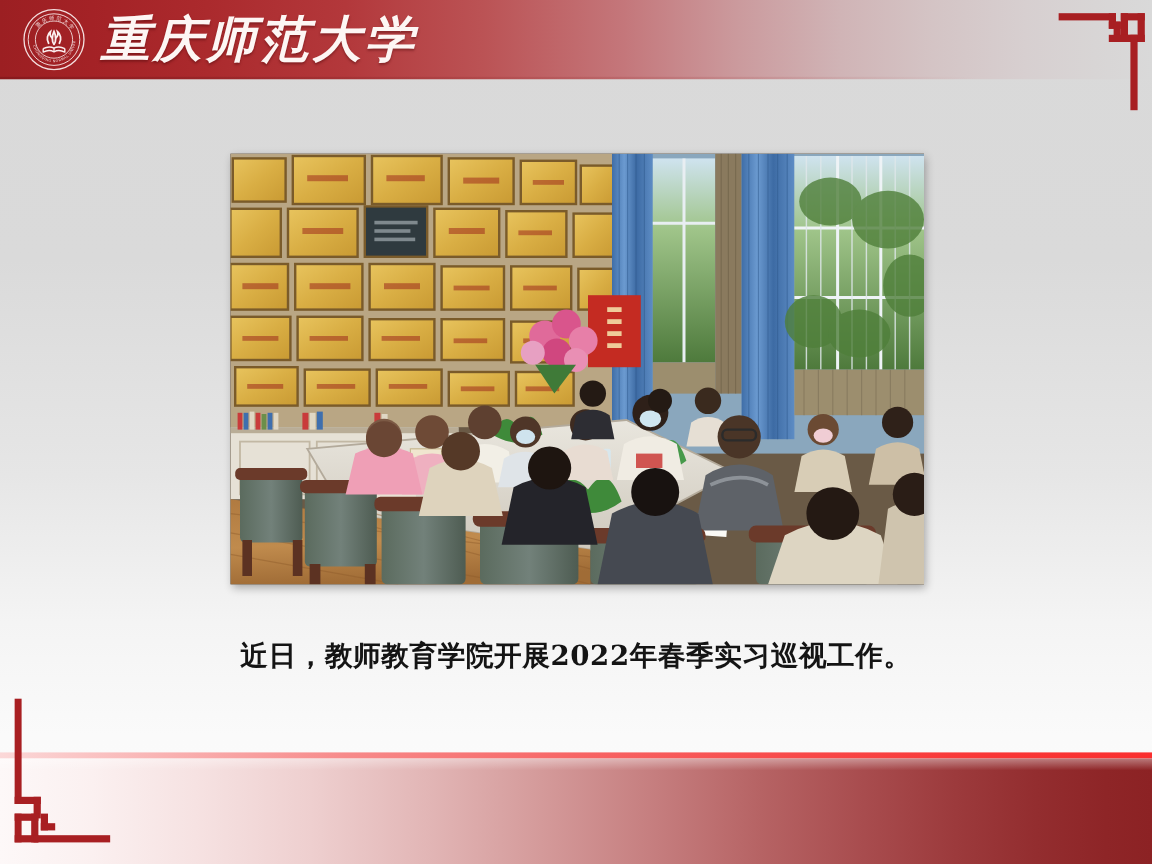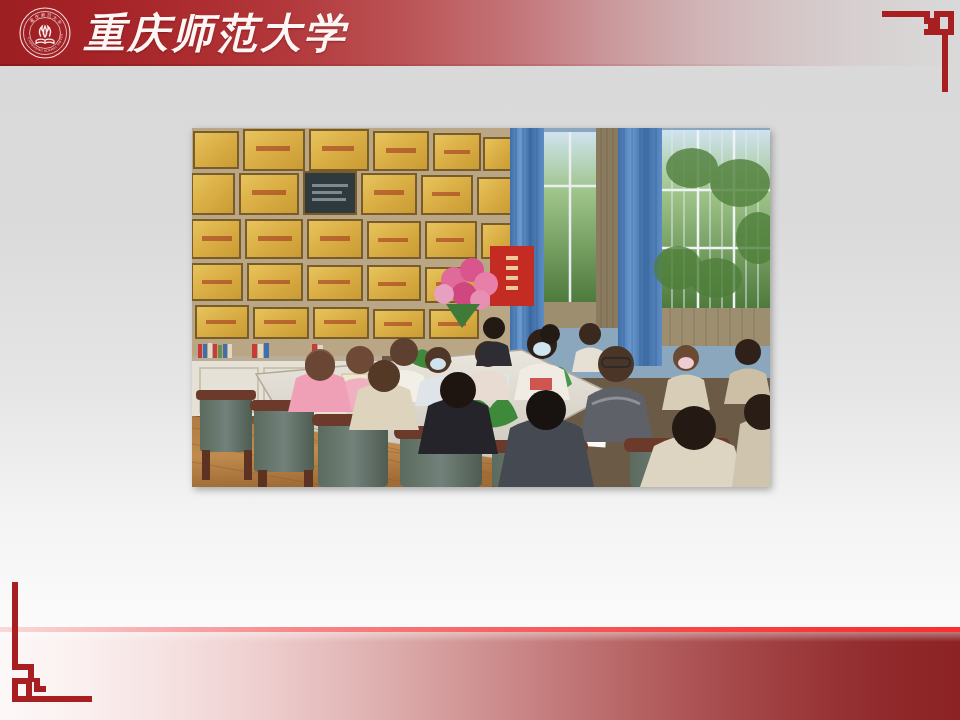--- a/index.html
+++ b/index.html
@@ -582,20 +582,21 @@
         <circle cx="502" cy="300" r="22" fill="#241913"></circle>
 
         <path d="M548 296 q22 -12 44 0 l8 63 h-60 Z" fill="#cfc4ae"></path>
         <circle cx="570" cy="284" r="18" fill="#2a1d16"></circle>
       </g>
 
       <rect x="0" y="0" width="578" height="359" fill="none"></rect>
     </svg>
   </div>
 
+  <div id="caption">近日，教师教育学院开展2022年春季实习巡视工作。</div>
 
   <div id="bottom-band">
     <div id="bottom-fill"></div>
     <div id="bottom-hairline"></div>
     <div id="bottom-sheen"></div>
   </div>
 
   <div id="corner-bl" class="ornament">
     <svg width="80" height="130" viewBox="0 0 80 130">
       <g fill="#a81f22">

